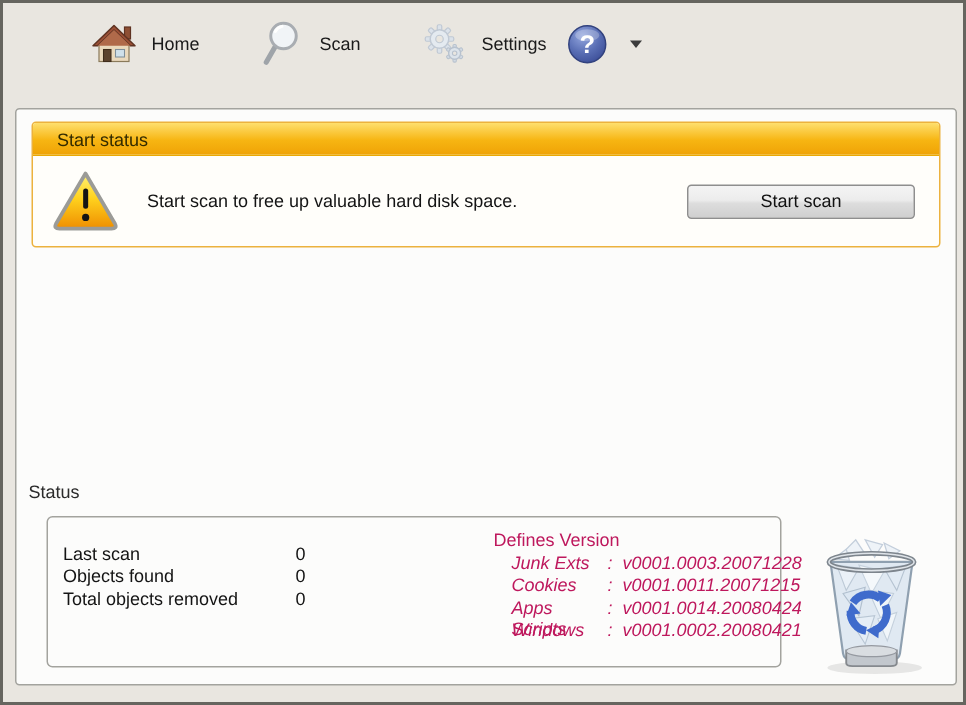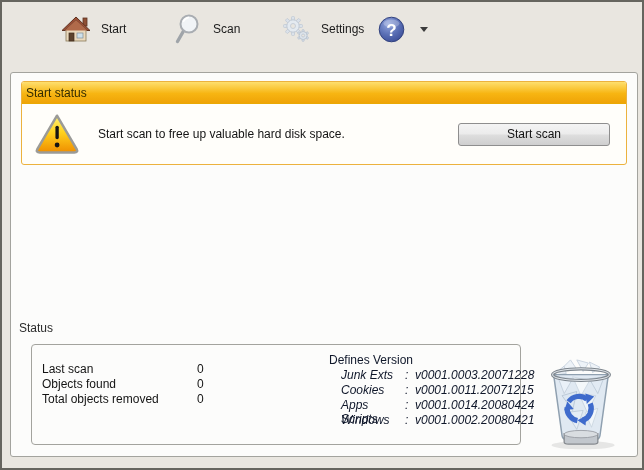--- a/index.html
+++ b/index.html
@@ -53,21 +53,21 @@
     position:absolute; left:8px; top:70px; width:628px; height:385px;
     background:#fcfcfb; border:1px solid #a3a39e; border-radius:3px;
   }
 
   
   .group{
     position:absolute; left:10px; top:8px; width:606px; height:84px;
     border:1px solid #ecb23e; border-radius:3px; background:#fffefa; overflow:hidden;
   }
   .group-header{
-    height:22px; line-height:22px; padding-left:4px;
+    height:22px; line-height:22px; padding-left:16px;
     font-size:12px; color:#332b00;
     background:linear-gradient(#fedf6e, #f7b512 55%, #efa306);
     border-bottom:1px solid #eaa903;
   }
   .group-body{
     height:60px; display:flex; align-items:center; padding:0 16px 0 12px;
   }
   .warn-wrap{ width:46px; height:42px; flex:0 0 auto; }
   .group-msg{ font-size:12px; color:#141414; margin-left:18px; }
   .btn{
@@ -80,21 +80,21 @@
 
   
   .status-label{ position:absolute; left:8px; top:248px; font-size:12px; color:#2b2b2b; }
   .status-box{
     position:absolute; left:20px; top:271px; width:490px; height:101px;
     border:1px solid #a3a39e; border-radius:4px; background:#fcfcfb;
   }
   .col-left{ position:absolute; left:10px; top:16px; }
   .srow{ display:flex; height:15px; align-items:center; font-size:12px; color:#141414; }
   .srow .k{ width:155px; }
-  .col-right{ position:absolute; left:297px; top:8px; font-size:12px; color:#0f172a; }
+  .col-right{ position:absolute; left:297px; top:8px; font-size:12px; color:#be185d; }
   .def-title{ height:15px; }
   .drow{ display:flex; height:15px; align-items:flex-start; padding-left:12px;font-style:italic; }
   .drow .k{ width:64px; }
   .drow .sep{ width:10px; }
 
   .bin-wrap{ position:absolute; left:530px; top:280px; width:80px; height:98px; }
 </style>
 </head>
 <body>
 
@@ -104,21 +104,21 @@
 
     <div class="tb-item tb-home">
       <svg width="32" height="30" viewBox="0 0 32 30">
         <rect x="23" y="4" width="4" height="8" fill="#8e4f34" stroke="#5f3322" stroke-width="0.8"></rect>
         <rect x="6" y="15" width="20" height="12" fill="#ead9bd" stroke="#8a7a5a" stroke-width="0.8"></rect>
         <polygon points="2,16.5 16,3 30,16.5 27,16.5 16,6 5,16.5" fill="#9c5036" stroke="#5f3322" stroke-width="1" stroke-linejoin="round"></polygon>
         <polygon points="5,16.5 16,6 27,16.5" fill="#b06a4a"></polygon>
         <rect x="9" y="19" width="5" height="8" fill="#5c432e" stroke="#3f2d1c" stroke-width="0.7"></rect>
         <rect x="17" y="19" width="6" height="5" fill="#cfe0ea" stroke="#7f8f9a" stroke-width="0.7"></rect>
       </svg>
-      <span class="lbl">Start</span>
+      <span class="lbl">Home</span>
     </div>
 
     <div class="tb-item tb-scan">
       <svg width="30" height="32" viewBox="0 0 30 32">
         <line x1="9.5" y1="18" x2="3.5" y2="28.5" stroke="#9fa4a9" stroke-width="3.4" stroke-linecap="round"></line>
         <circle cx="15" cy="11" r="8.5" fill="#f2f6fa" fill-opacity="0.85" stroke="#a9adb2" stroke-width="2"></circle>
         <path d="M9.5 8 A7 7 0 0 1 14 4.6" fill="none" stroke="#ffffff" stroke-width="2" stroke-linecap="round"></path>
       </svg>
       <span class="lbl">Scan</span>
     </div>

